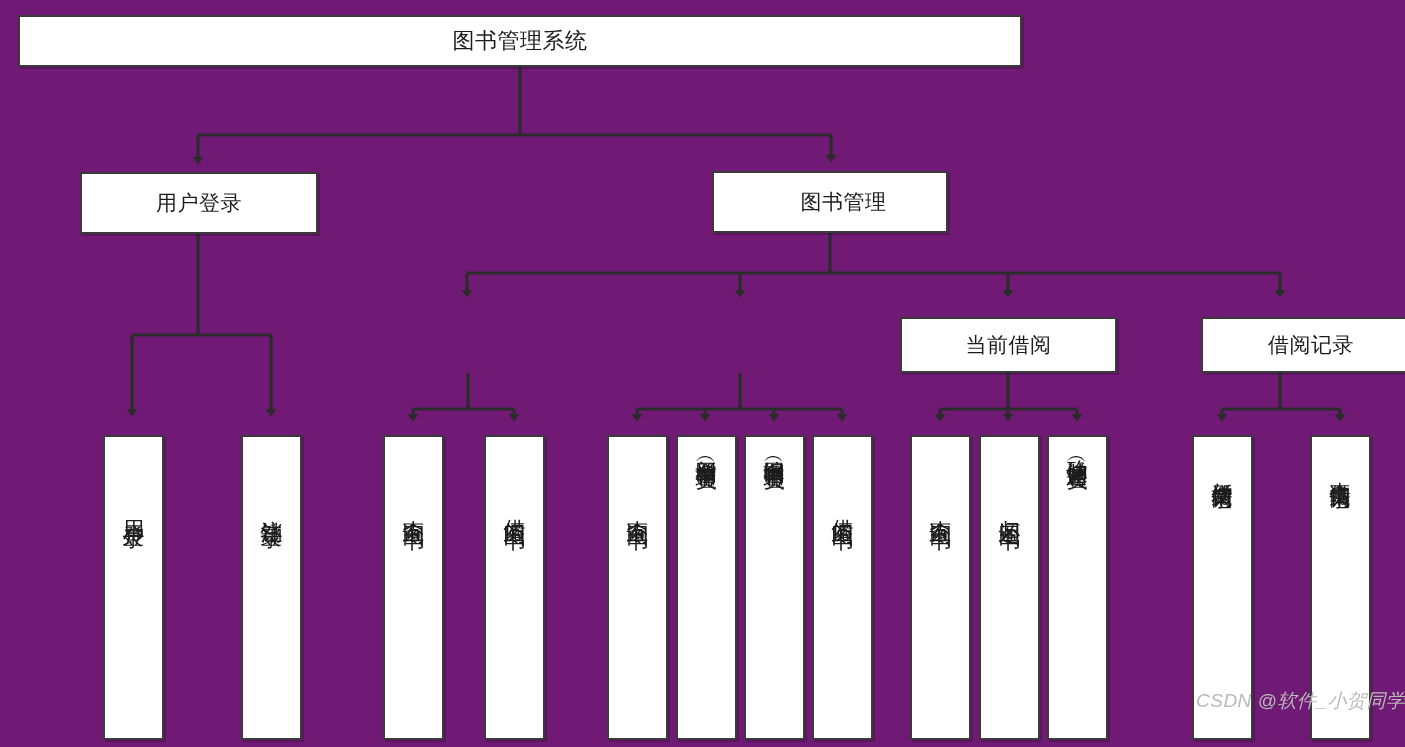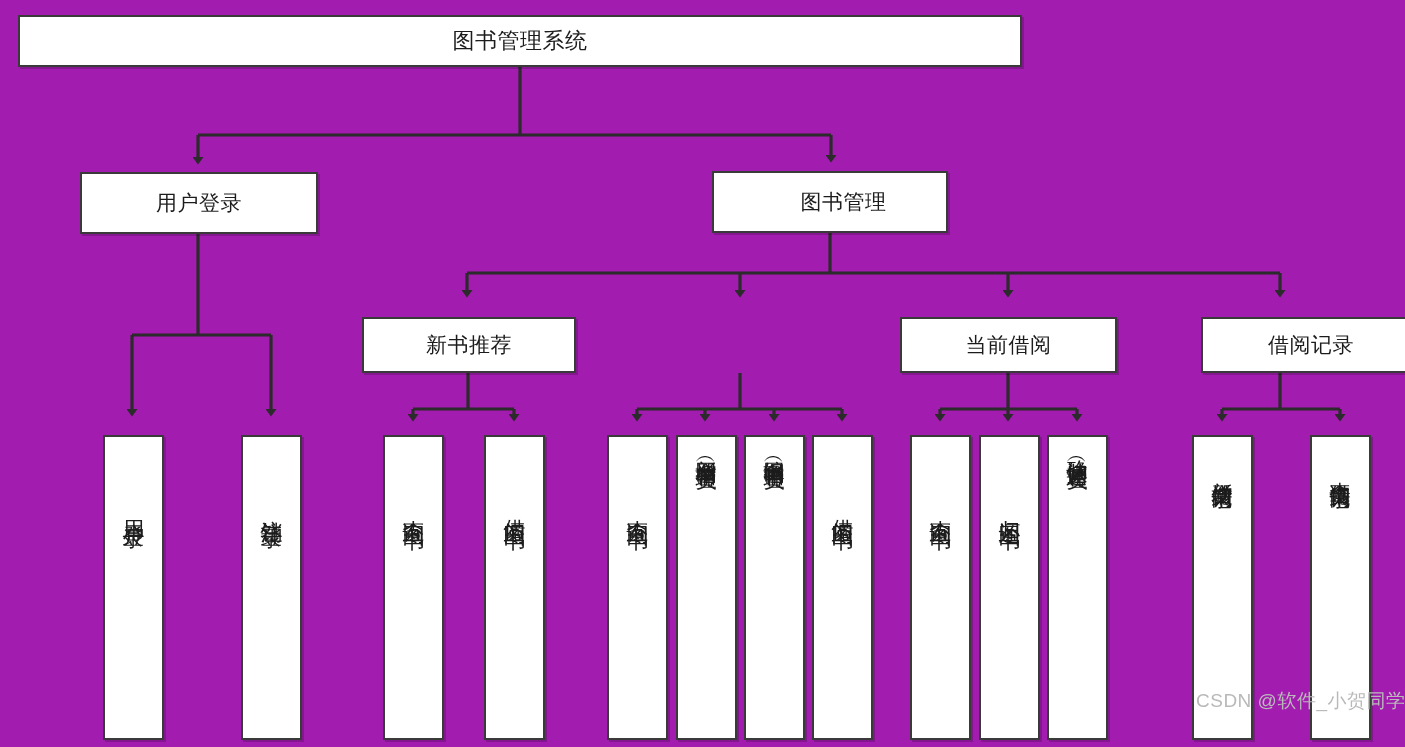--- a/index.html
+++ b/index.html
@@ -7,21 +7,21 @@
     padding: 0;
     background: #ffffff;
   }
   body {
     font-family: "Liberation Sans", "DejaVu Sans", sans-serif;
   }
   #canvas {
     position: relative;
     width: 1405px;
     height: 747px;
-    background: #a21caf;
+    background: #701a75;
     overflow: hidden;
   }
   svg.wires {
     position: absolute;
     left: 0;
     top: 0;
     width: 1405px;
     height: 747px;
     pointer-events: none;
   }
@@ -130,23 +130,20 @@
     <span class="lbl">图书管理系统</span>
   </div>
 
   <div class="node h" style="left:80px; top:172px; width:238px; height:62px;">
     <span class="lbl">用户登录</span>
   </div>
   <div class="node h" style="left:712px; top:171px; width:236px; height:62px;padding-left:27px;">
     <span class="lbl">图书管理</span>
   </div>
 
-  <div class="node h" style="left:362px; top:317px; width:214px; height:56px;">
-    <span class="lbl">新书推荐</span>
-  </div>
   <div class="node h" style="left:900px; top:317px; width:217px; height:56px;">
     <span class="lbl">当前借阅</span>
   </div>
   <div class="node h" style="left:1170px; top:317px; width:220px; height:56px;margin-left:31px;">
     <span class="lbl">借阅记录</span>
   </div>
 
   <div class="node v" style="left:103px; top:435px; width:61px; height:305px; padding-top:65px;">
     <span class="lbl">用户登录</span>
   </div>
@@ -184,15 +181,15 @@
     <span class="lbl">确认归还（管理员）</span>
   </div>
 
   <div class="node v tall" style="left:1192px; top:435px; width:61px; height:305px; padding-top:28px;">
     <span class="lbl">新增借阅记录</span>
   </div>
   <div class="node v tall" style="left:1310px; top:435px; width:61px; height:305px; padding-top:28px;">
     <span class="lbl">查询借阅记录</span>
   </div>
 
-  <div class="watermark" style="left:1196px; top:688px;">CSDN @软件_小贺同学</div>
+  <div class="watermark" style="left:1196px; top:688px;font-style:italic;">CSDN @软件_小贺同学</div>
 
 </div>
 
 </body></html>

